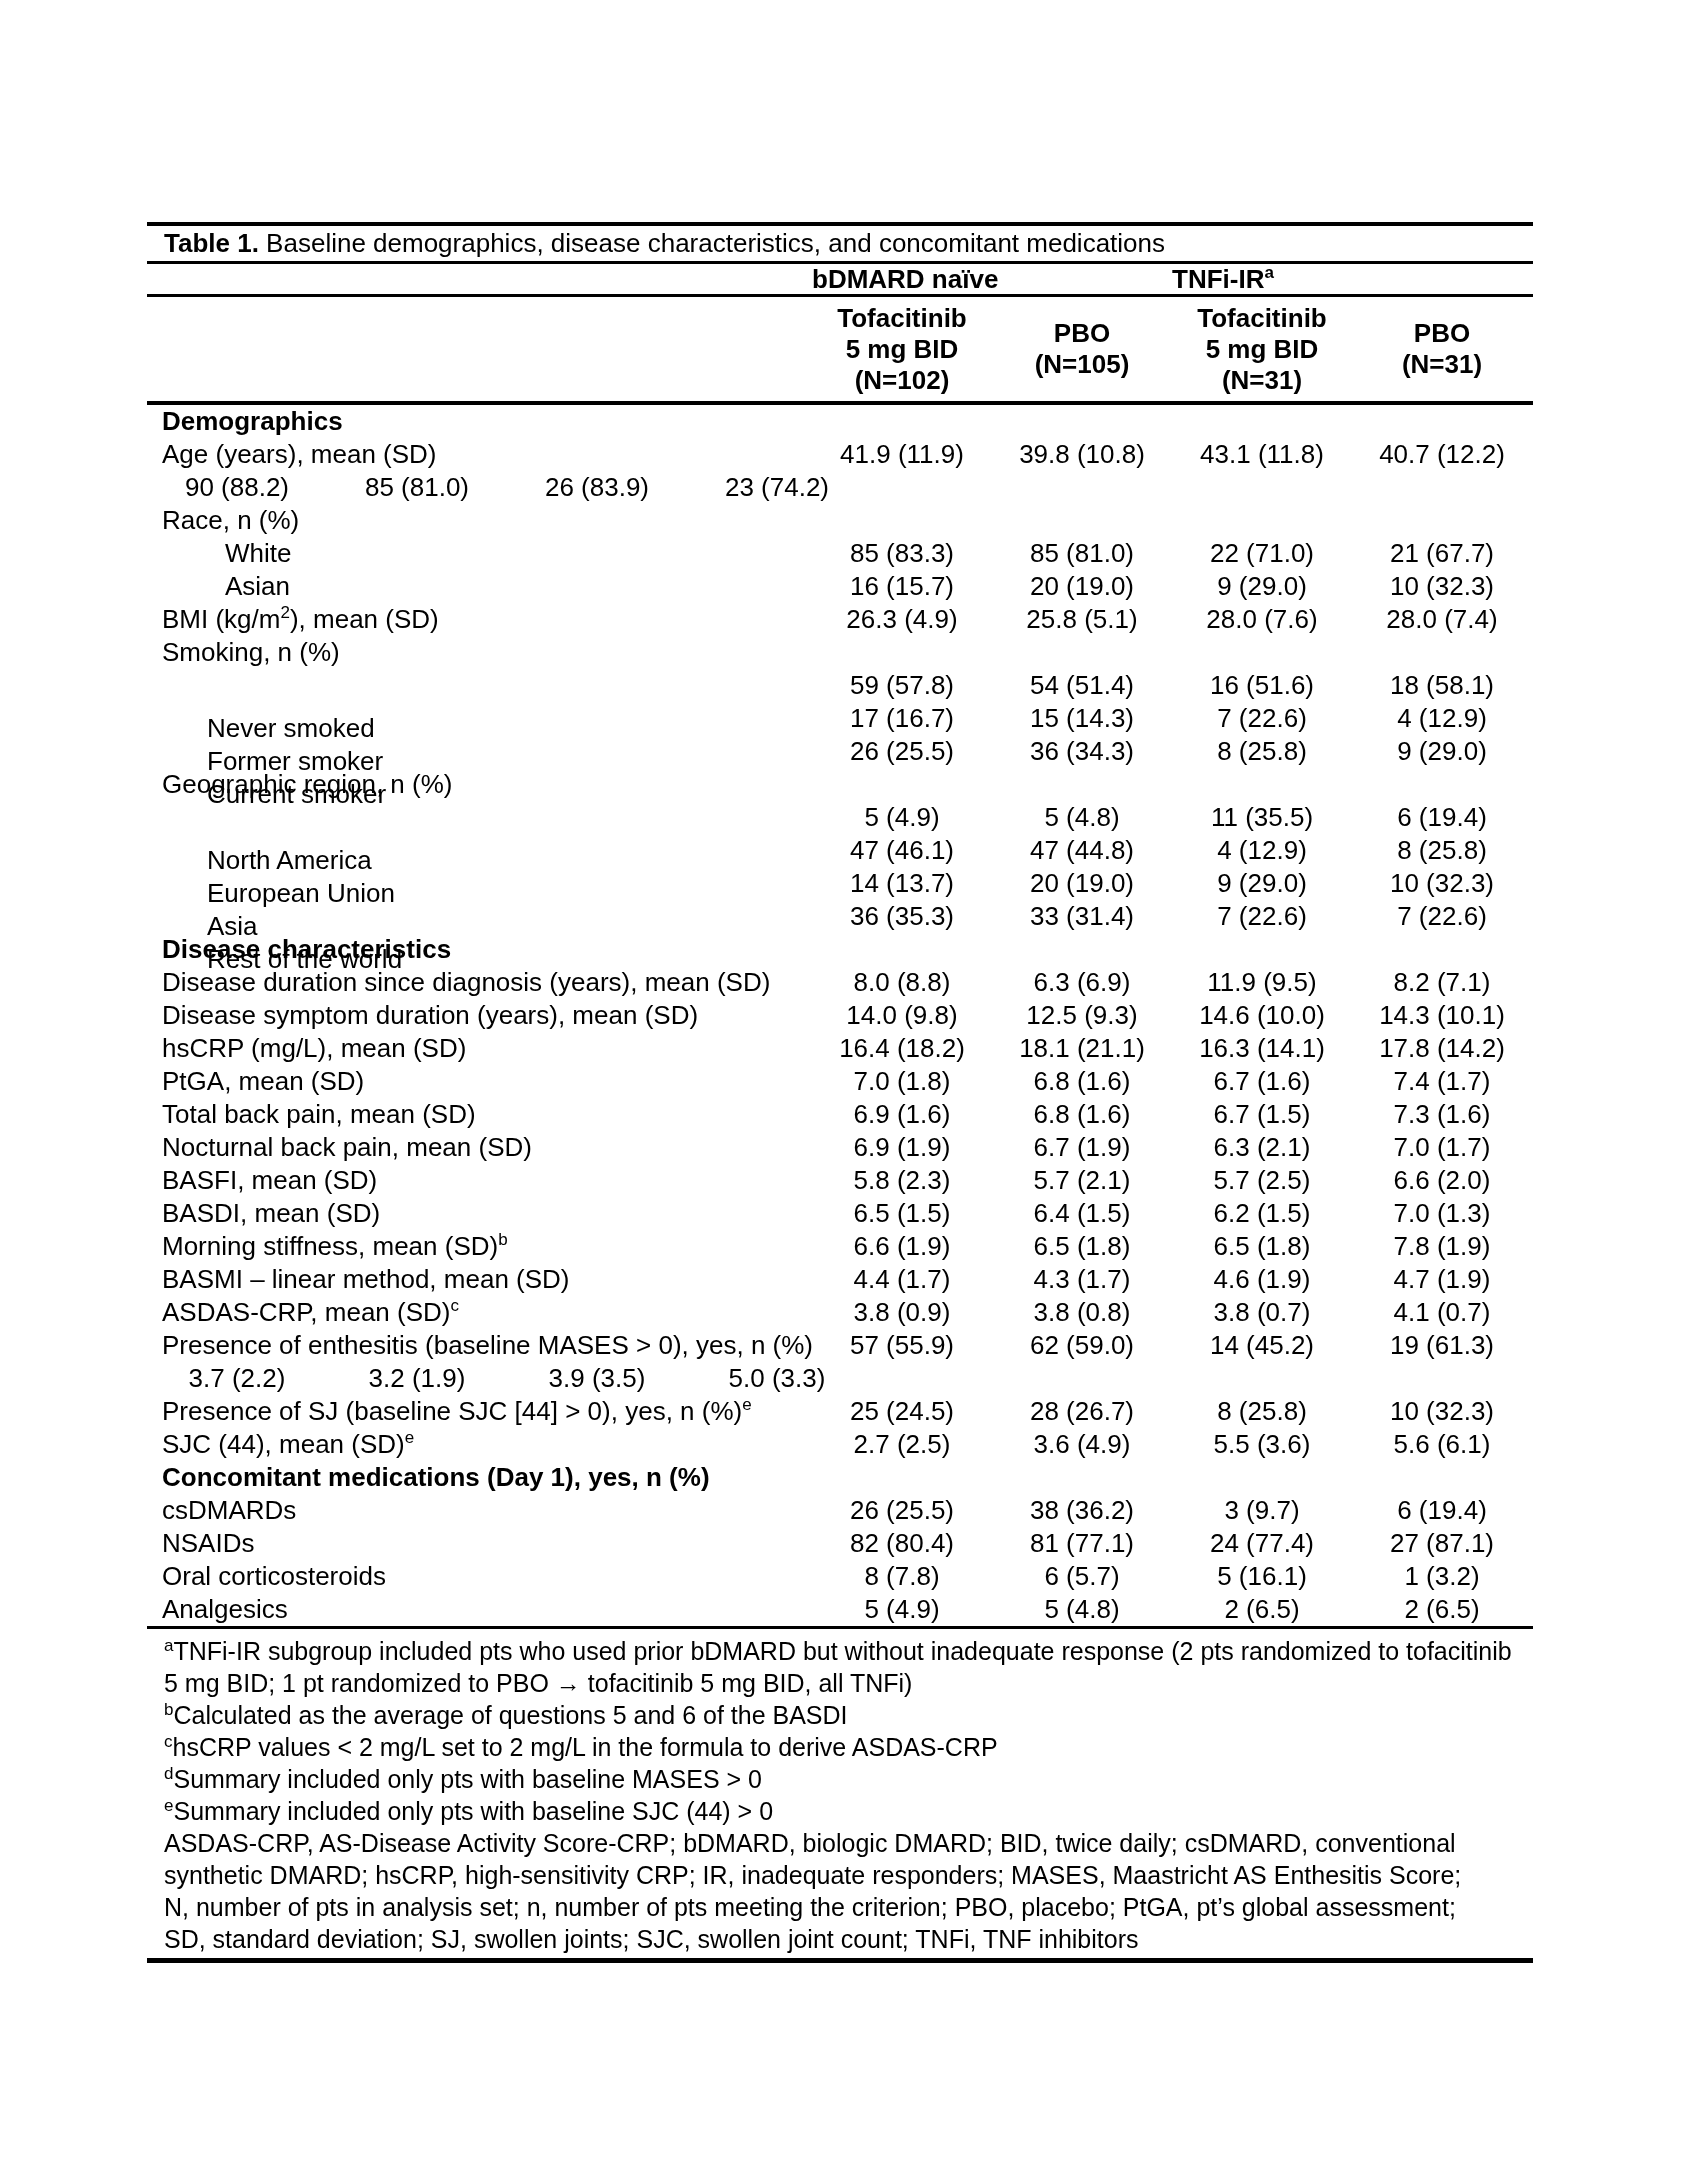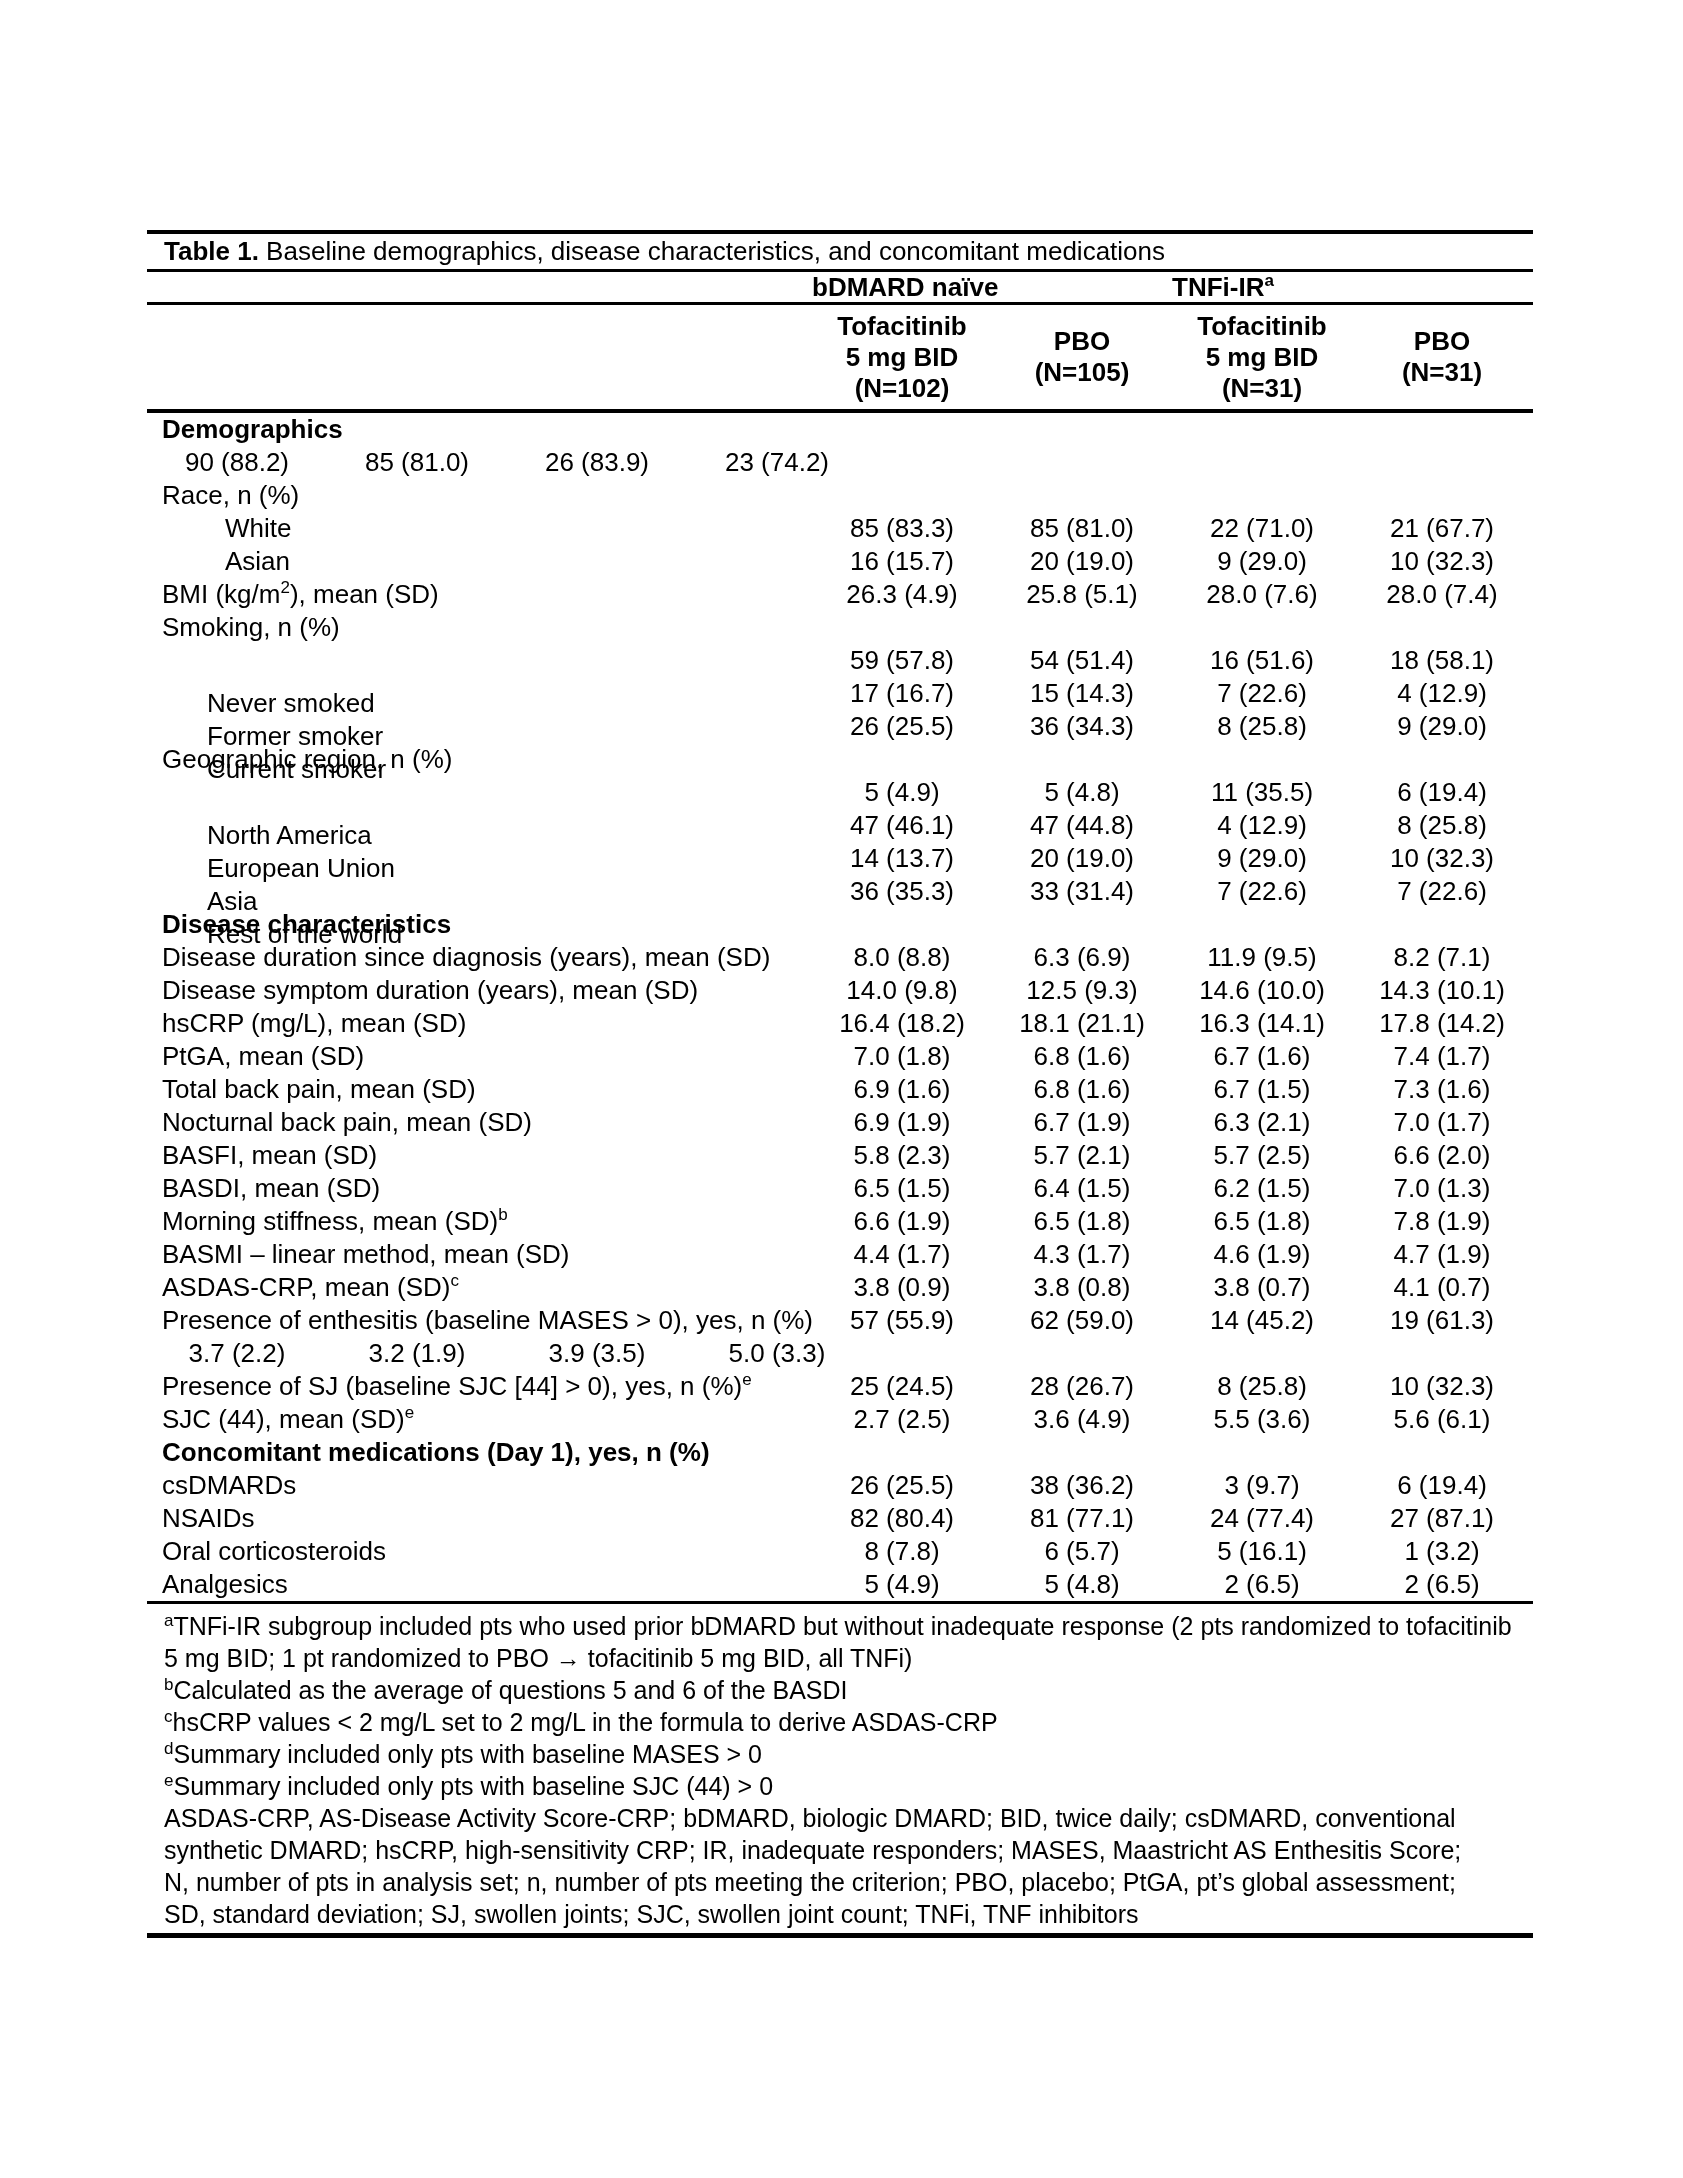--- a/index.html
+++ b/index.html
@@ -6,21 +6,21 @@
   .page{
     position:relative;
     width:1683px;height:2178px;
     background:#ffffff;
     font-family:"Liberation Sans", sans-serif;
     color:#000000;
     overflow:hidden;
   }
   .tablewrap{
     position:absolute;
-    left:147px;top:230px;
+    left:147px;top:222px;
     width:1386px;
   }
   .rule{background:#000;height:3px;width:100%;}
   .rule.thick{height:4px;}
   .rule.thick5{height:5px;}
   .title-row{
     height:31px;line-height:31px;
     padding:2px 0 2px 17px;
     font-size:26px;
     white-space:nowrap;
@@ -108,20 +108,27 @@
 
     <div id="tbody">
         <div class="trow">
           <div class="lab sect">Demographics</div>
           <div class="val"></div>
           <div class="val"></div>
           <div class="val"></div>
           <div class="val"></div>
         </div>
         <div class="trow">
+          <div class="lab">Age (years), mean (SD)</div>
+          <div class="val">41.9 (11.9)</div>
+          <div class="val">39.8 (10.8)</div>
+          <div class="val">43.1 (11.8)</div>
+          <div class="val">40.7 (12.2)</div>
+        </div>
+        <div class="trow">
           <div class="val">90 (88.2)</div>
           <div class="val">85 (81.0)</div>
           <div class="val">26 (83.9)</div>
           <div class="val">23 (74.2)</div>
         </div>
         <div class="trow">
           <div class="lab">Race, n (%)</div>
           <div class="val"></div>
           <div class="val"></div>
           <div class="val"></div>

